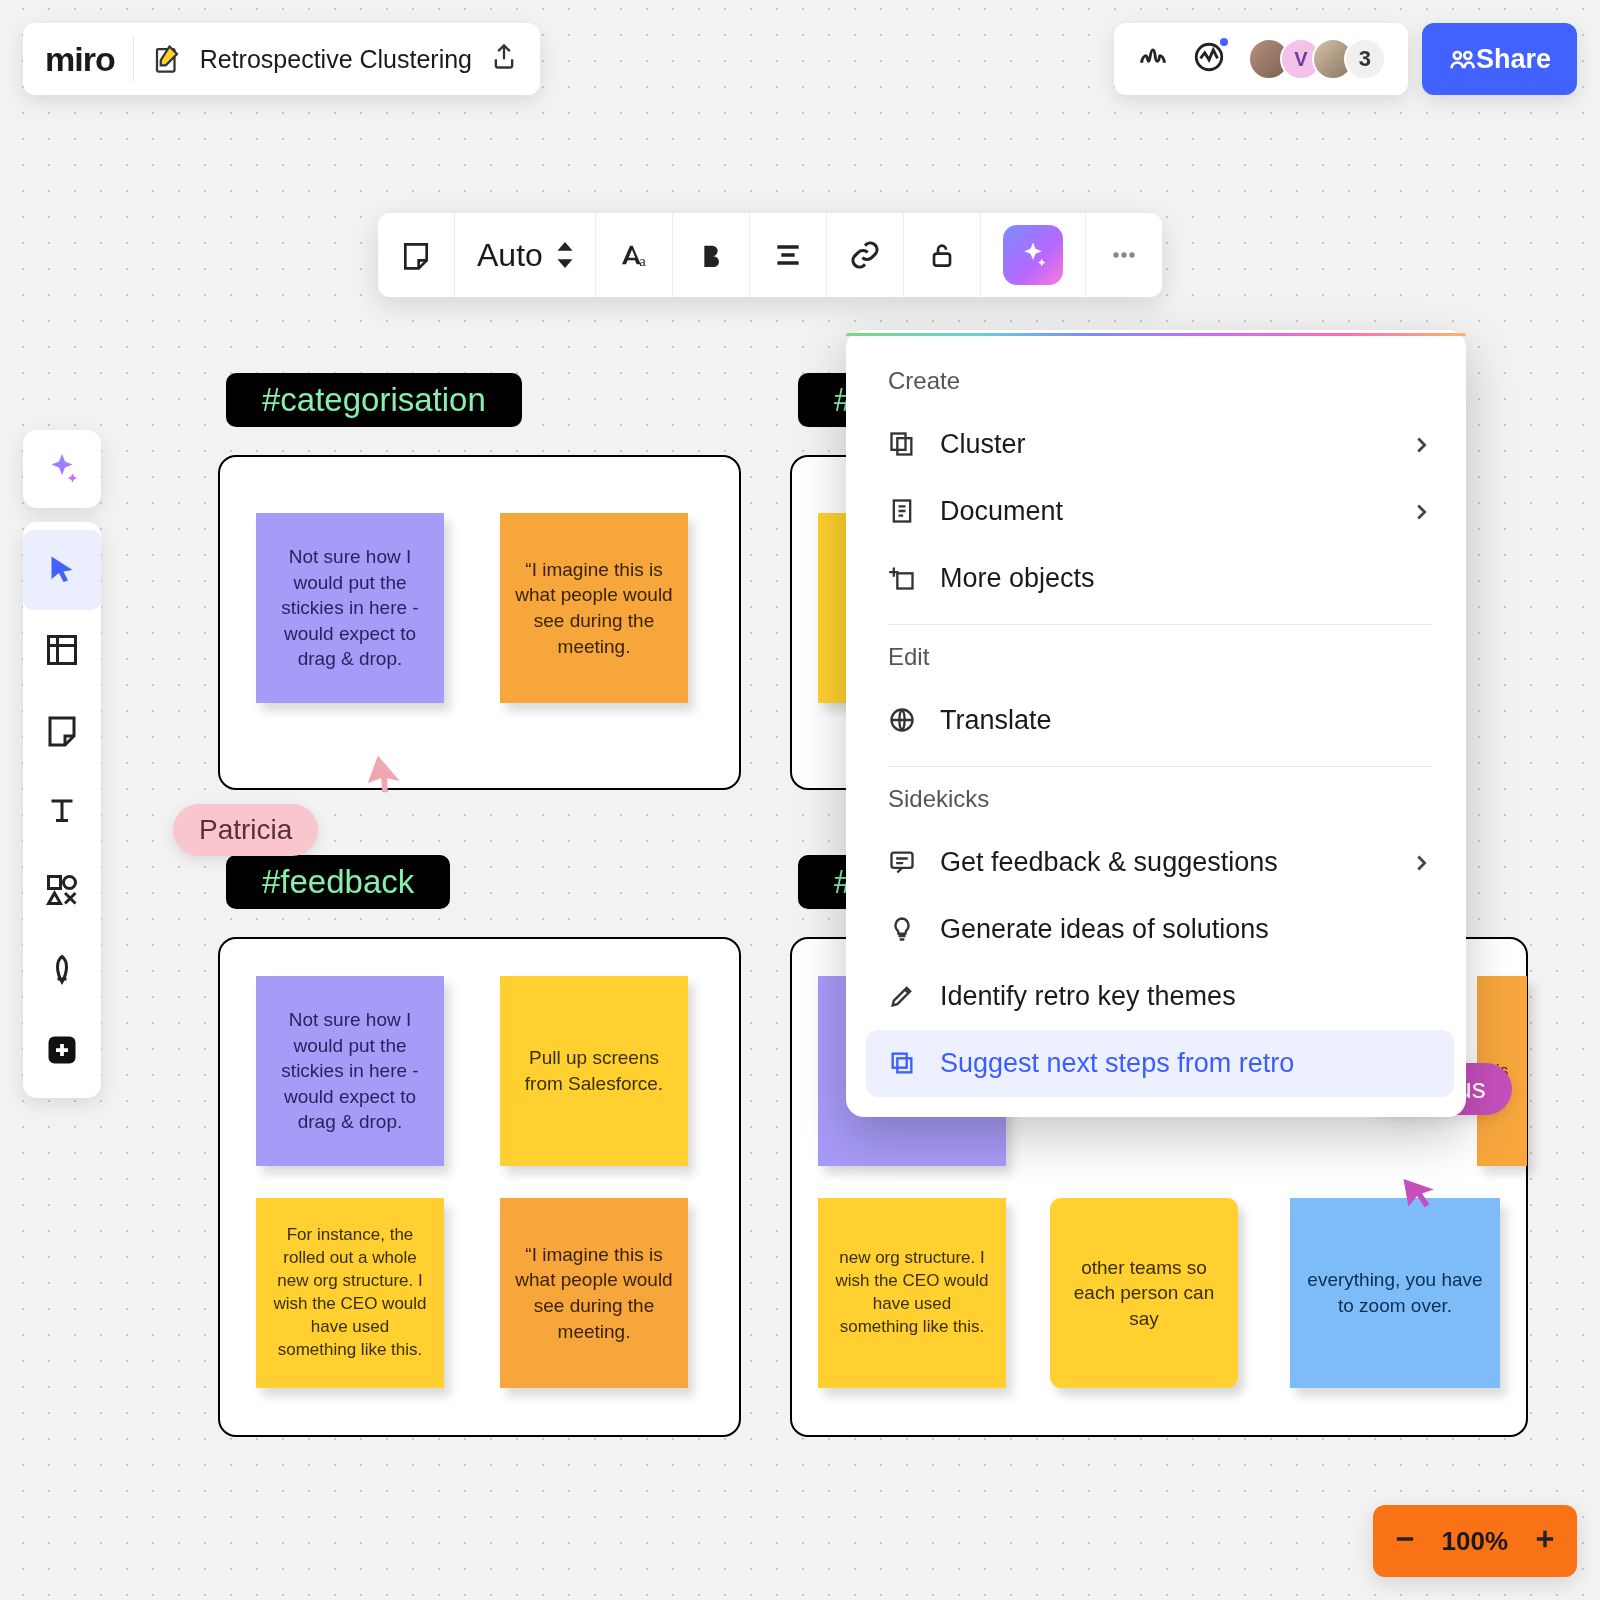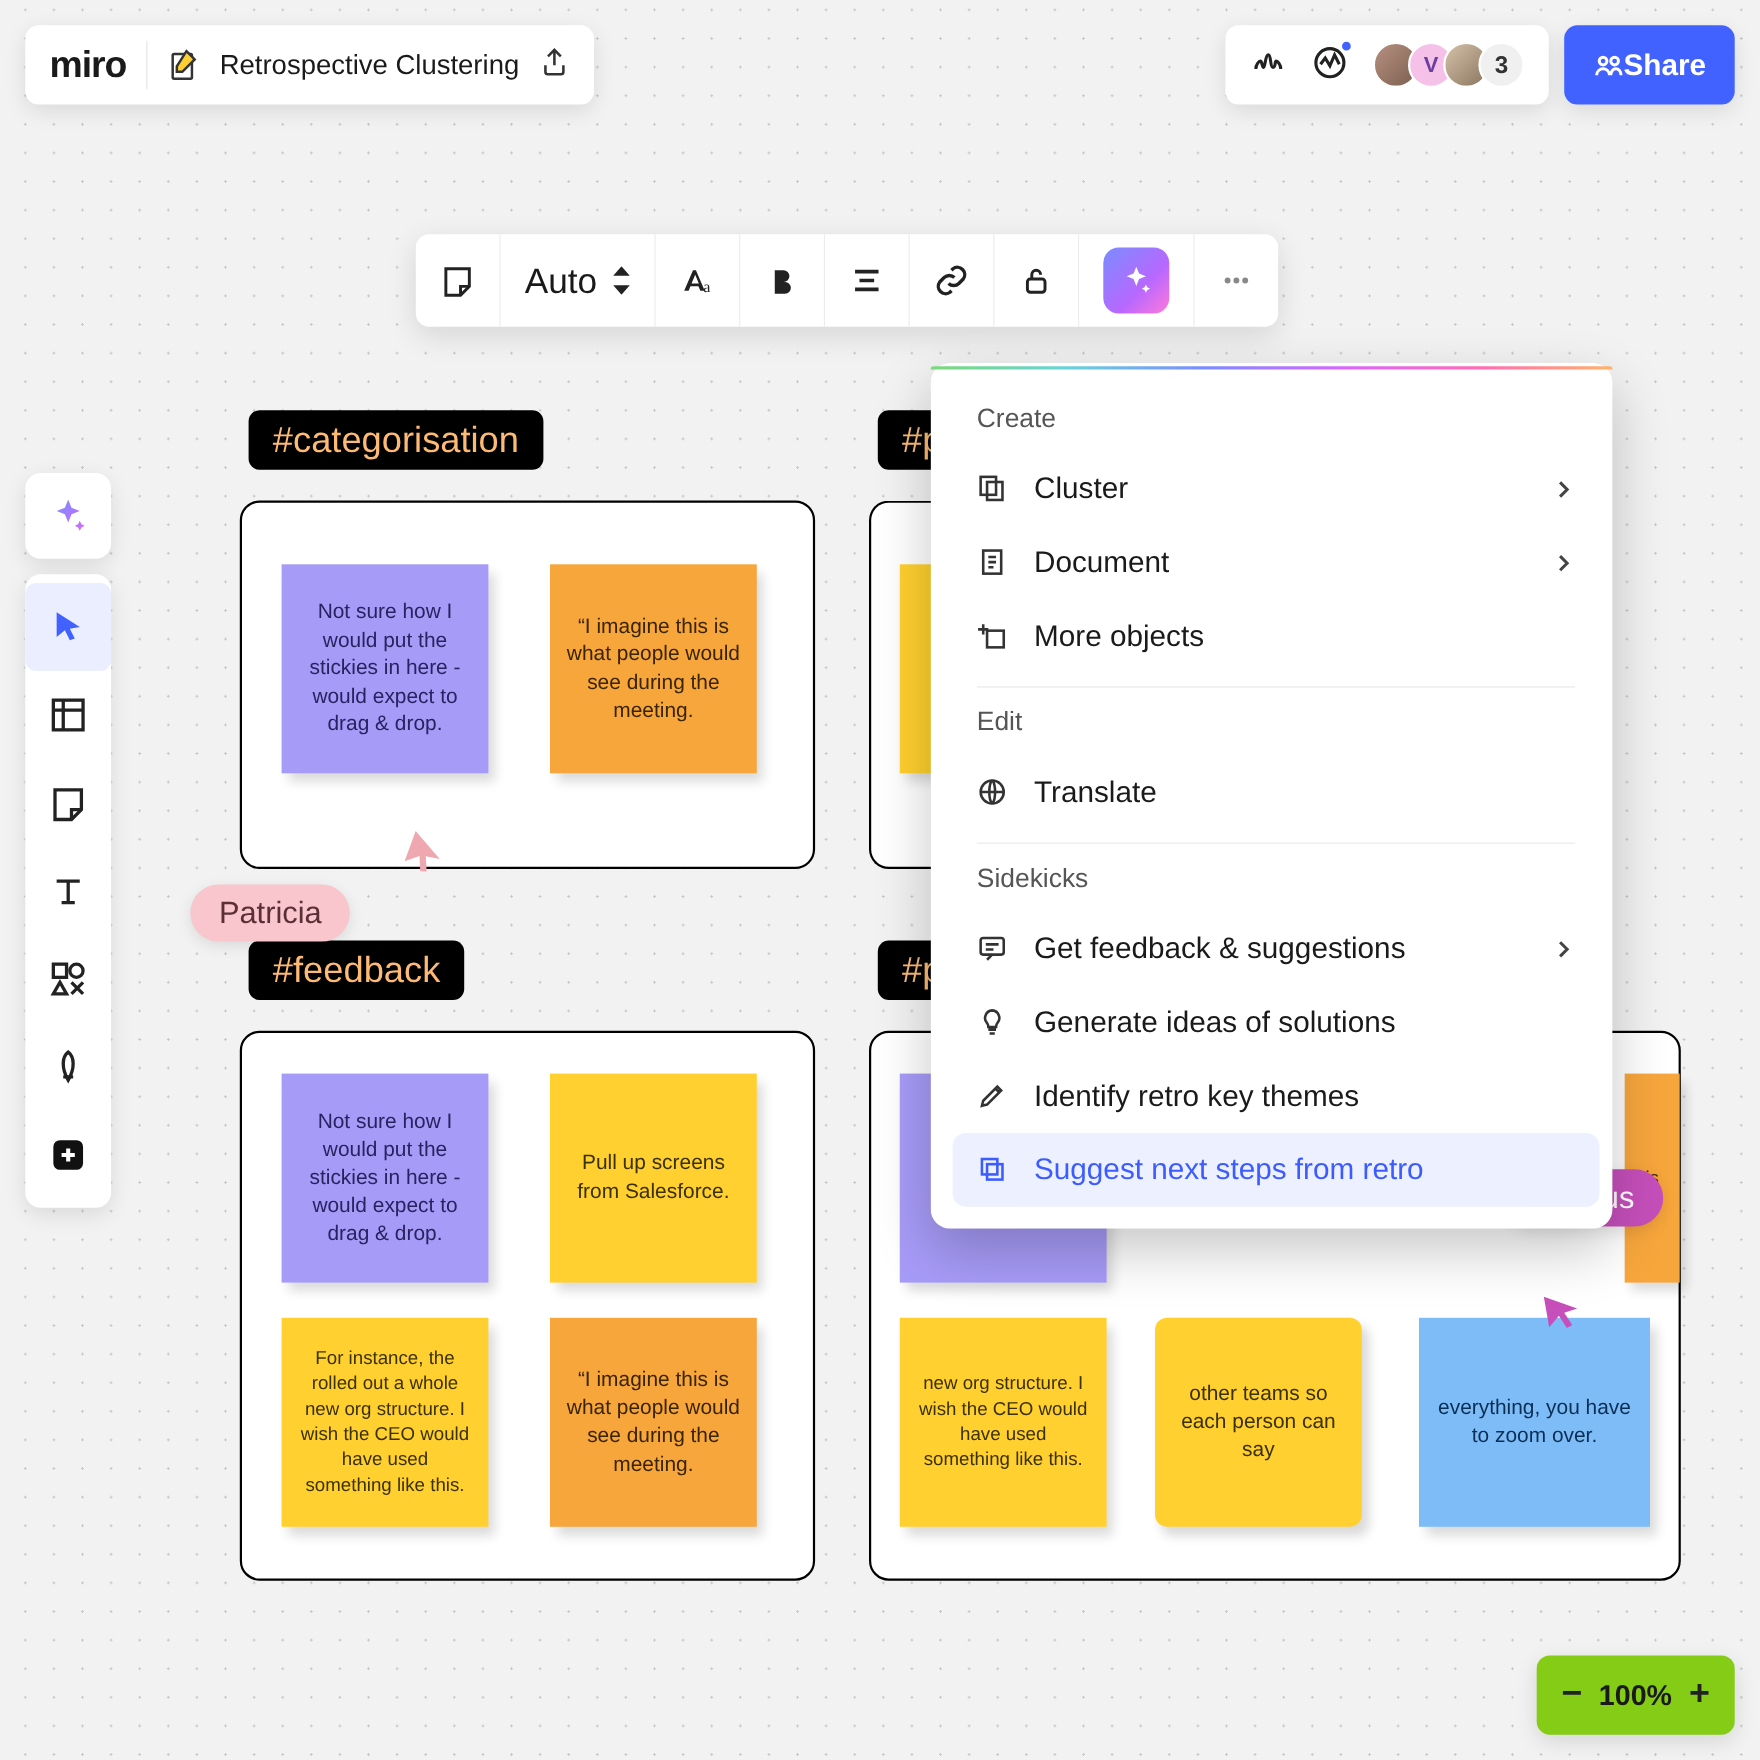--- a/index.html
+++ b/index.html
@@ -119,22 +119,22 @@
   .stepper svg { width: 16px; height: 10px; }
   .ai-chip {
     width: 60px; height: 60px; border-radius: 14px;
     background: linear-gradient(135deg,#7b8cff 0%,#b768ff 60%,#ff7ad9 100%);
     display:flex; align-items:center; justify-content:center;
   }
   .ai-chip svg { width: 30px; height: 30px; }
 
   
   .tag {
-    position: absolute; background: #000; color: #fdba74;
-    border-radius: 10px; padding: 8px 22px;
+    position: absolute; background: #000; color: #86efac;
+    border-radius: 10px; padding: 8px 36px;
     font-size: 33px; font-weight: 500;
   }
   .frame {
     position: absolute; border: 2.5px solid #000;
     border-radius: 18px; background: #fff;
   }
   .sticky {
     position: absolute; width: 188px; height: 190px;
     padding: 18px 14px; text-align: center;
     font-size: 19px; line-height: 1.35;
@@ -191,23 +191,23 @@
   .panel-item.highlight { background: #ecf0ff; color: #3c5cff; }
   .panel-item.highlight .pi-icon svg { stroke: #3c5cff; }
   .pi-icon { width:30px; height:30px; flex-shrink:0; display:flex; }
   .pi-icon svg { width:28px; height:28px; stroke:#333; }
   .chev { margin-left:auto; width:22px; height:22px; }
   .panel-divider { height:1px; background:#e8e8e8; margin: 12px 22px; }
 
   
   .zoom {
     position: absolute; bottom: 23px; right: 23px;
-    background: #84cc16; border-radius: 12px; height: 72px;
+    background: #f97316; border-radius: 12px; height: 72px;
     display: flex; align-items: center; padding: 0 18px;
-    gap: 11px; box-shadow: 0 6px 20px rgba(0,0,0,0.12);
+    gap: 23px; box-shadow: 0 6px 20px rgba(0,0,0,0.12);
   }
   .zoom svg { width: 28px; height: 28px; }
   .zoom-label { font-size: 26px; font-weight: 700; }
 </style>
 </head>
 <body>
 
 <div class="topbar-left">
   <span class="logo">miro</span>
   <div class="divider-v"></div>

